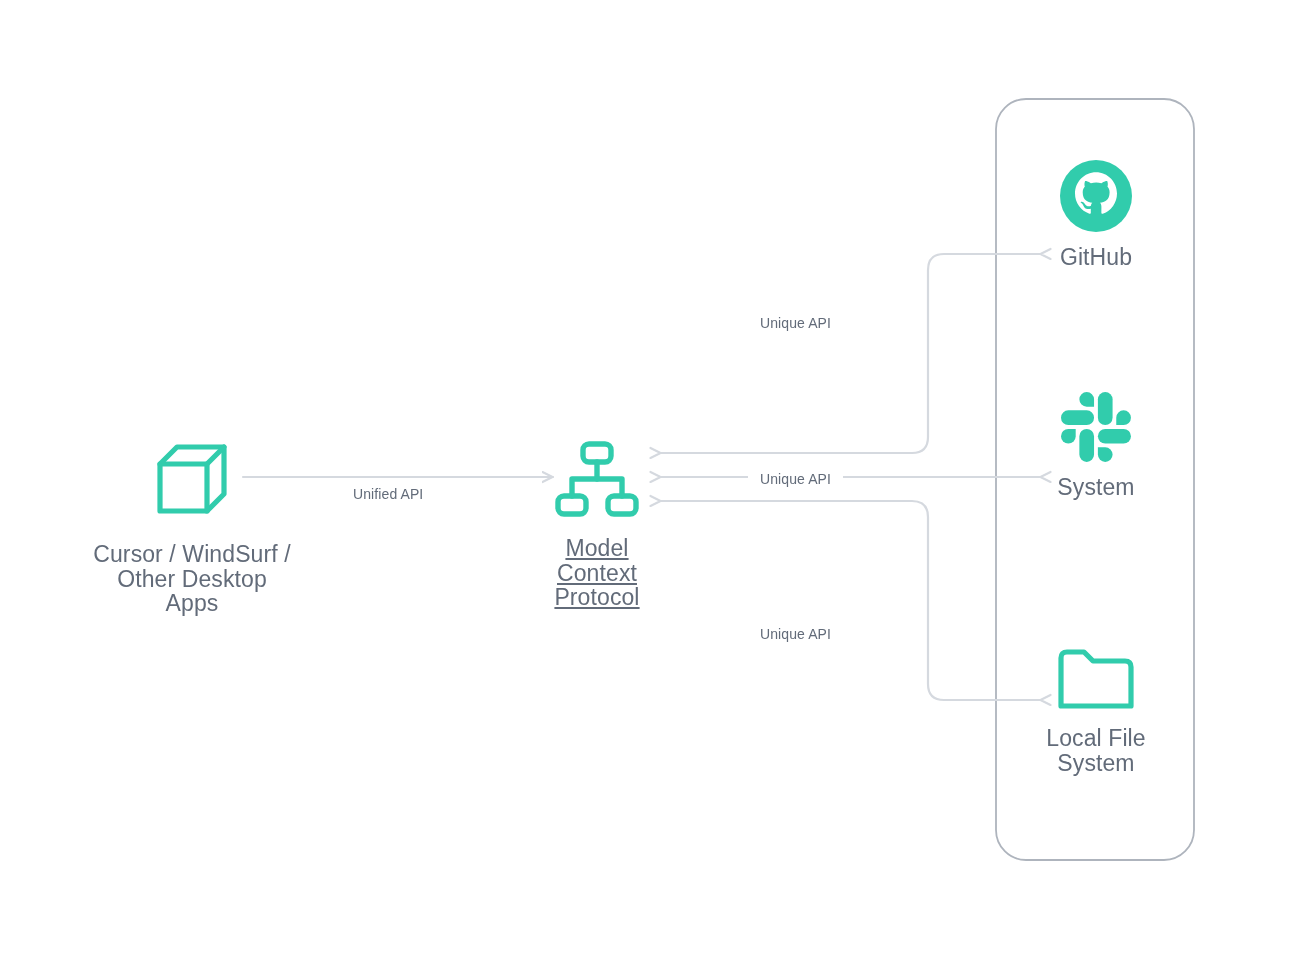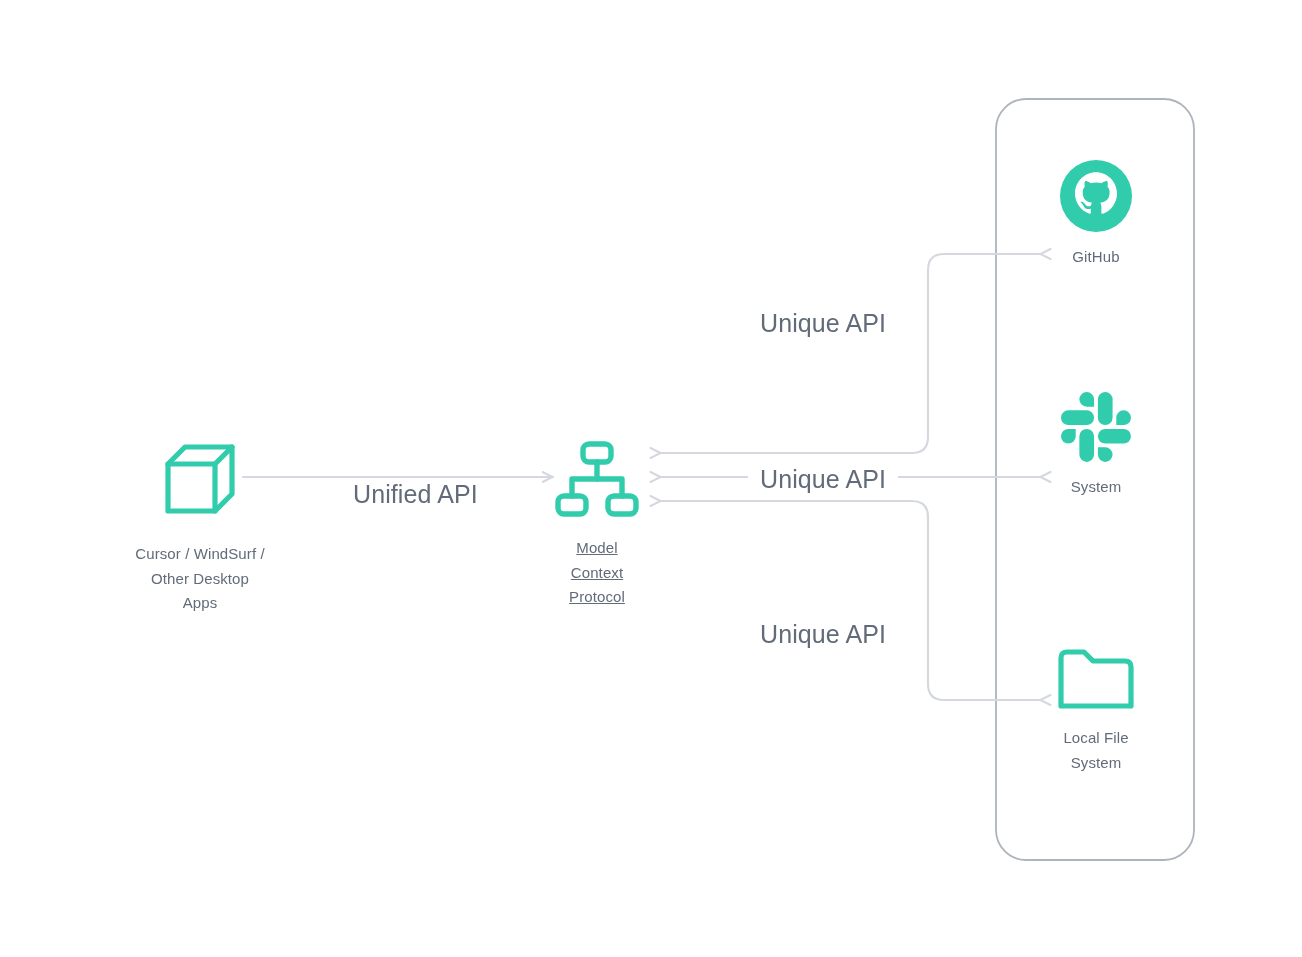--- a/index.html
+++ b/index.html
@@ -30,30 +30,30 @@
   .node {
     position: absolute;
     text-align: center;
   }
   .node-icon {
     display: block;
     margin: 0 auto;
   }
   .node-label {
     margin-top: 14px;
-    font-size: 15px;
+    font-size: 23px;
     line-height: 24.5px;
     color: #626b79;
     letter-spacing: 0.1px;
     white-space: pre-line;
   }
 
   
   #node-client {
-    left: 60px;
+    left: 52px;
     top: 440px;
     width: 280px;
   }
   #node-client .node-label {
     margin-top: 20px;
   }
 
   
   #node-mcp {
     left: 487px;
@@ -85,21 +85,21 @@
   #node-slack .node-label {
     margin-top: 13px;
   }
   #node-files .node-label {
     margin-top: 16px;
   }
 
   
   .edge-label {
     position: absolute;
-    font-size: 25px;
+    font-size: 14px;
     line-height: 22px;
     color: #626b79;
     background: #ffffff;
     padding: 3px 12px;
     white-space: nowrap;
     letter-spacing: 0.1px;
   }
   #label-unified   { left: 341px; top: 480px; }
   #label-unique-1  { left: 748px; top: 309px; }
   #label-unique-2  { left: 748px; top: 465px; }

